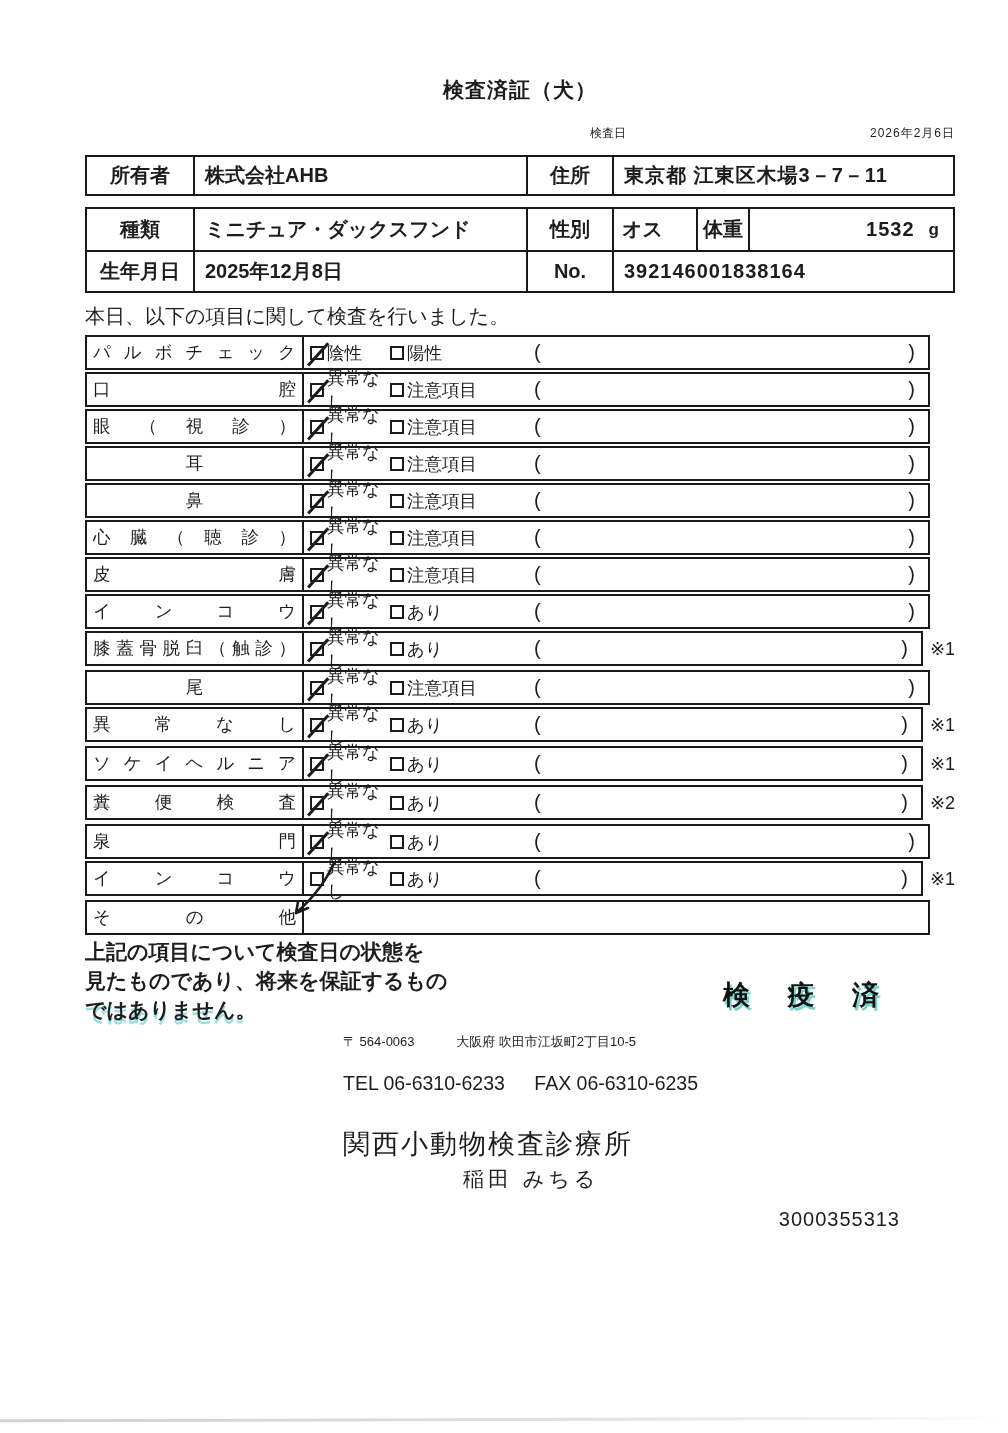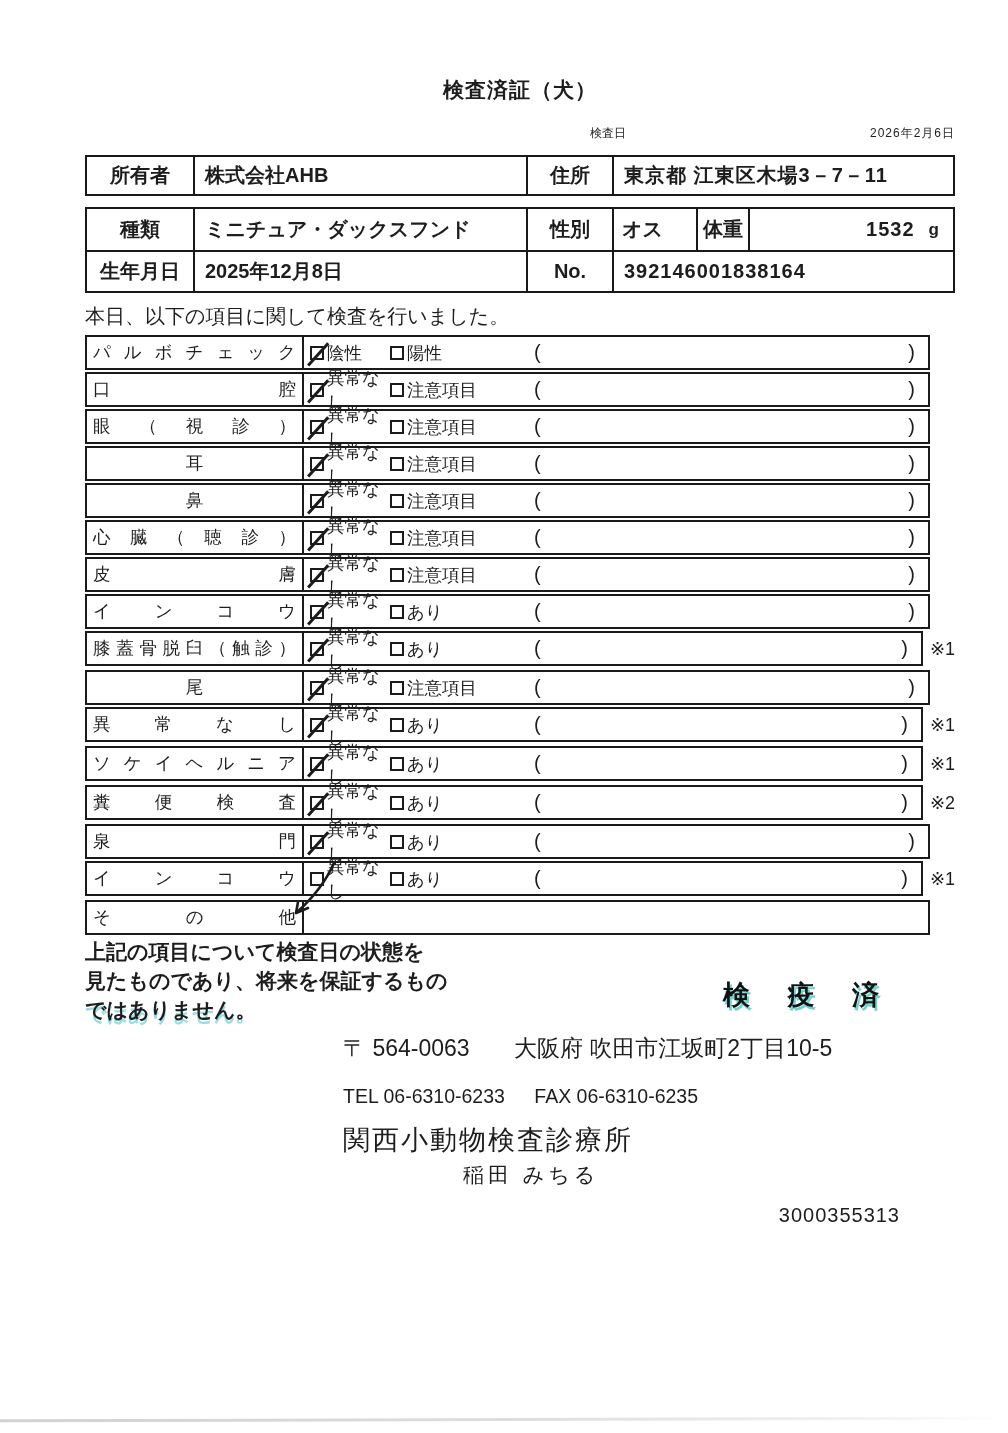--- a/index.html
+++ b/index.html
@@ -70,25 +70,25 @@
 
   .bottom-block { position:relative; height:96px; }
   .disclaimer { font-size:21px; font-weight:bold; line-height:29px; width:430px; }
   .disclaimer .teal-smudge { text-shadow:0 4px 0 rgba(60,195,205,0.55); }
   .stamp {
     position:absolute; left:638px; top:40px; font-size:27px; font-weight:bold;
     letter-spacing:15px; color:#121212; white-space:nowrap;
     text-shadow:2px 3px 0 rgba(62,200,190,0.75);
   }
 
-  .postal-row { padding-left:258px; font-size:23px; white-space:nowrap; }
+  .postal-row { padding-left:258px; font-size:13px; white-space:nowrap; }
   .postal-row .addr { margin-left:38px; }
   .tel-row { margin-top:21px; padding-left:258px; font-size:19.5px; white-space:nowrap; }
   .tel-row .fax { margin-left:24px; }
-  .clinic-name { margin-top:14px; padding-left:258px; font-size:27px; letter-spacing:2px; }
+  .clinic-name { margin-top:31px; padding-left:258px; font-size:27px; letter-spacing:2px; }
   .vet-name { margin-top:3px; padding-left:378px; font-size:21px; letter-spacing:4px; }
   .serial { margin-top:15px; text-align:right; padding-right:55px; font-size:20px; letter-spacing:1px; }
 
   .scan-edge {
     position:absolute; left:0; top:1418px; width:1008px; height:3px;
     background:linear-gradient(to right, #c9c9c9 0%, #d9d9d9 55%, #efefef 85%, #ffffff 100%);
     transform:rotate(-0.15deg); opacity:0.85;
   }
 </style>
 </head>

